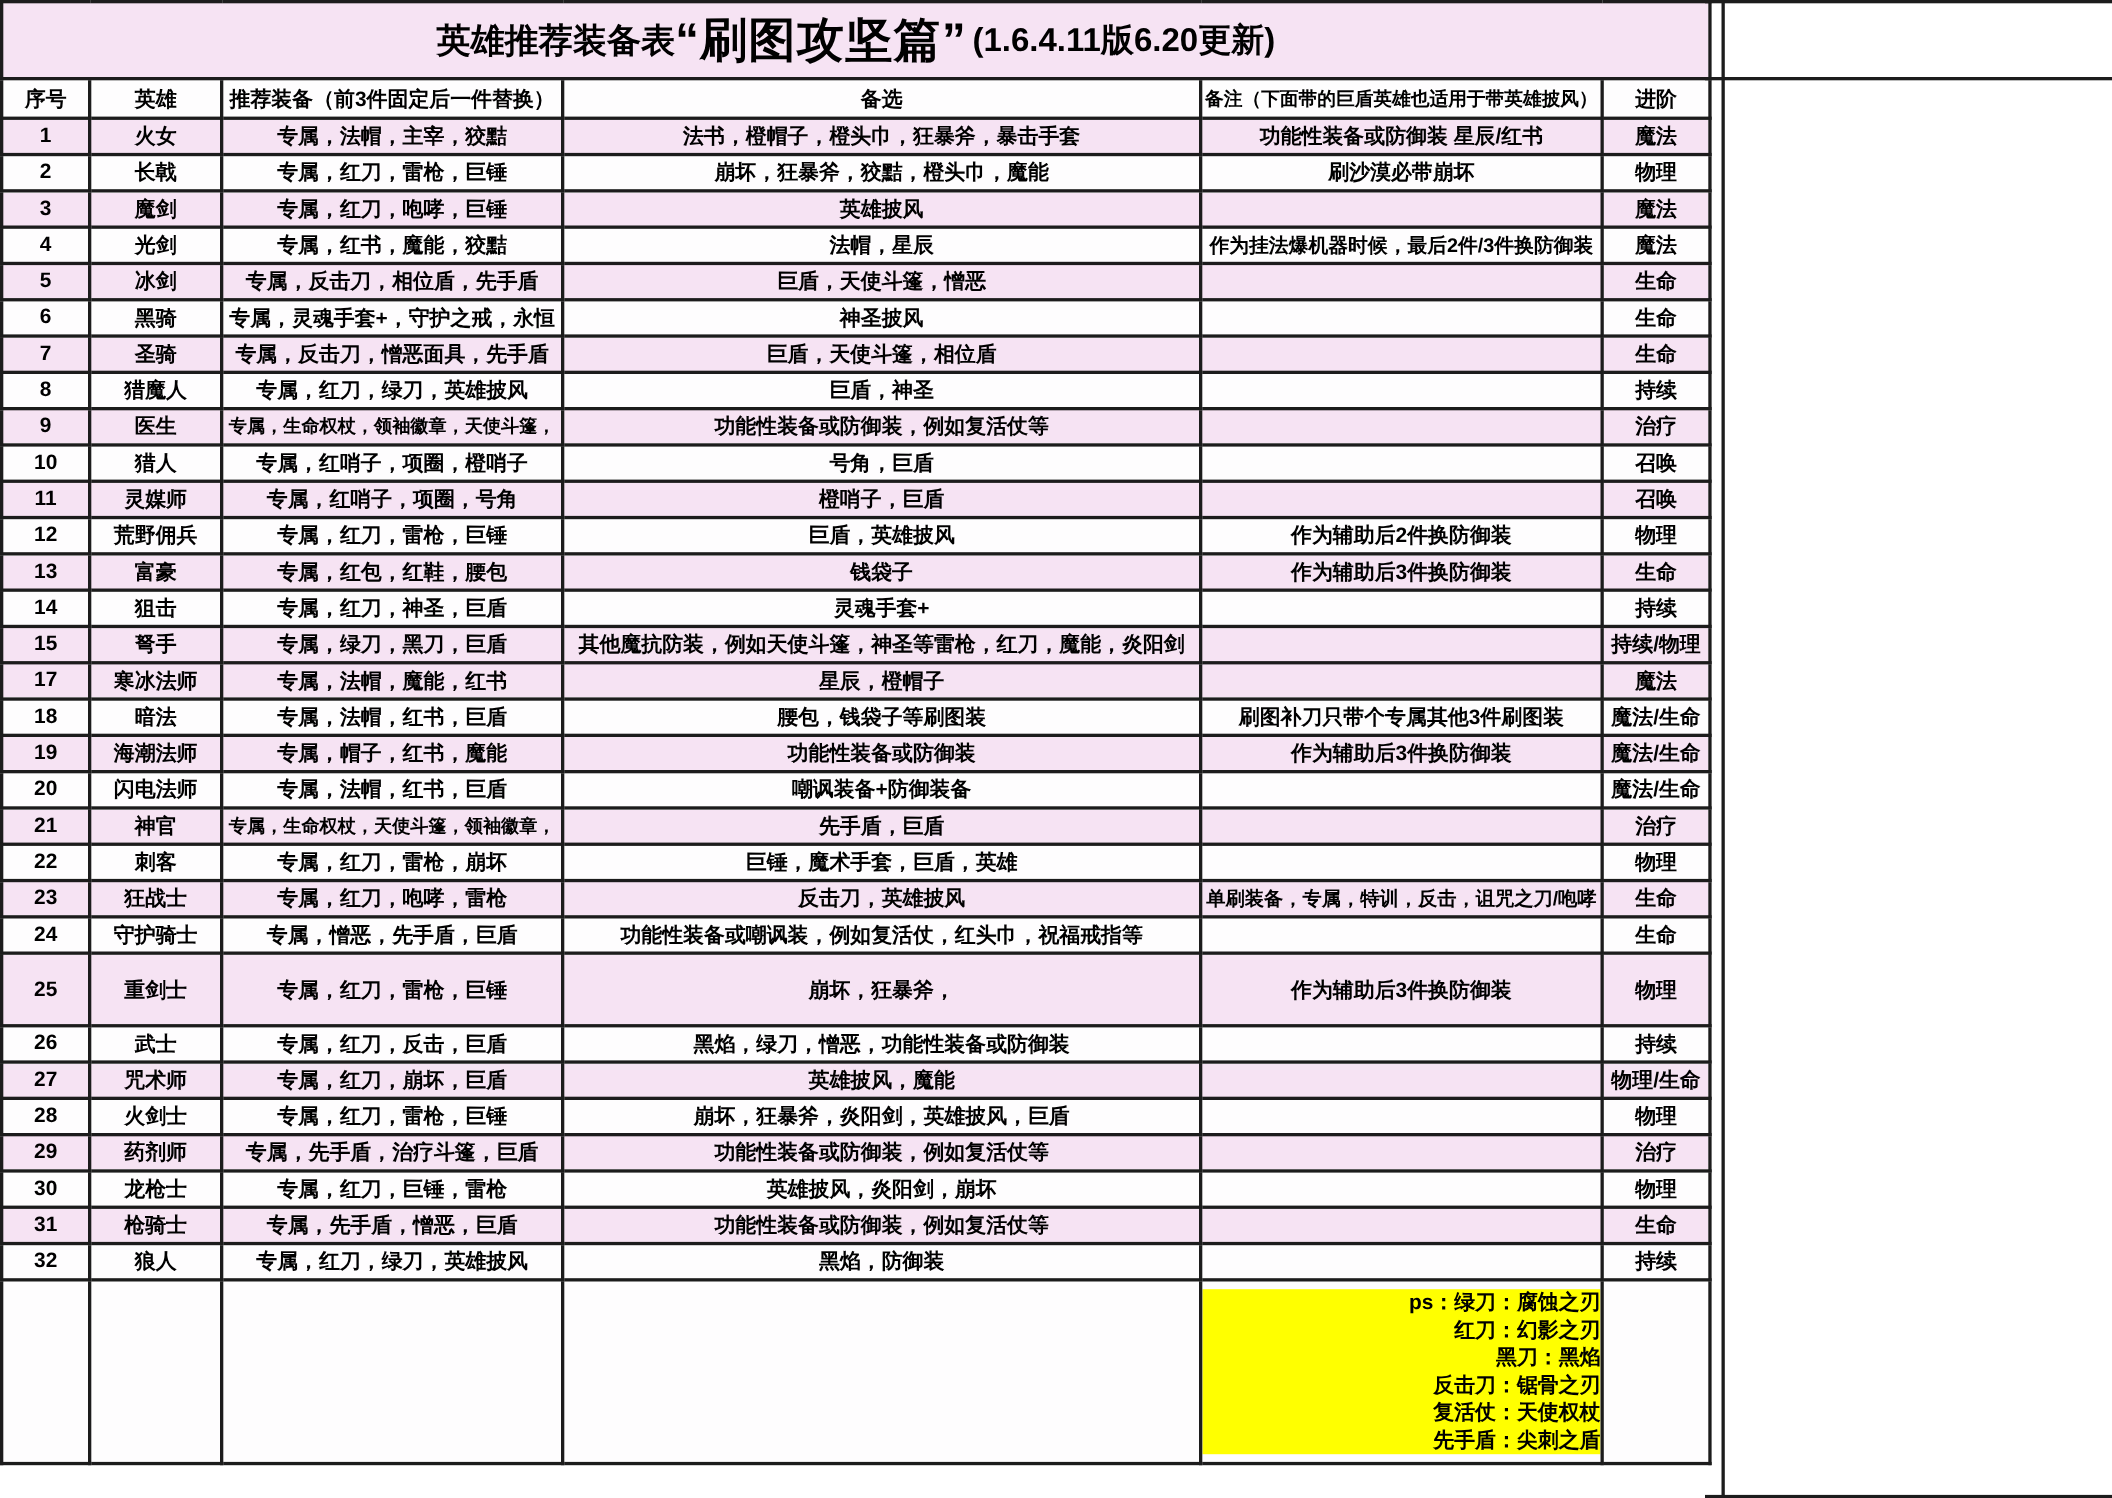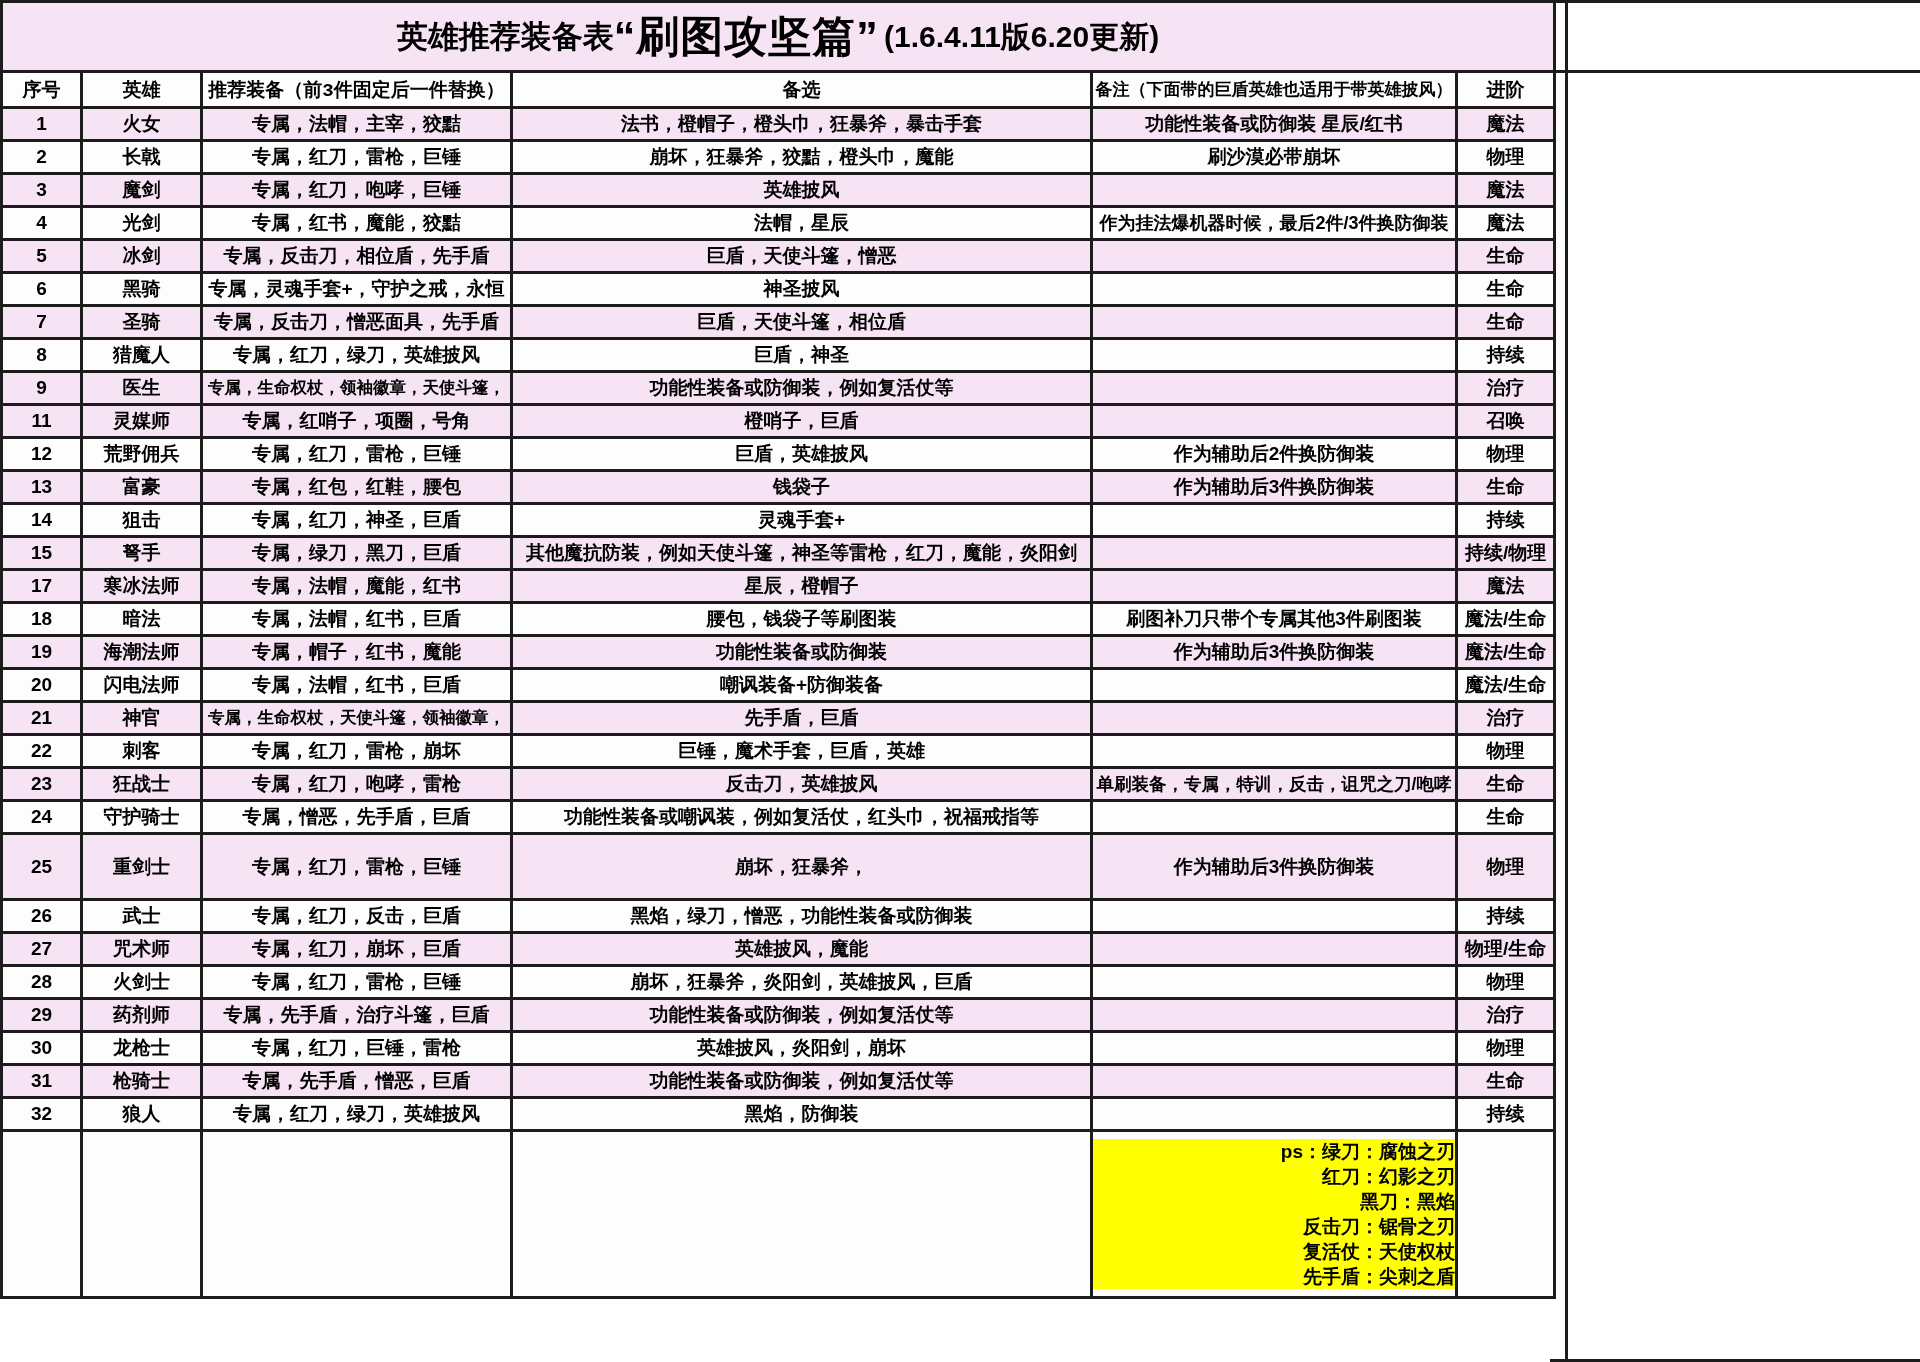--- a/index.html
+++ b/index.html
@@ -34,21 +34,21 @@
   tr.title-row { height:70px; }
   td.title-cell {
     background:var(--pink-row,#f6e3f3);
     font-weight:700;
   }
   .t1 { font-size:31px; vertical-align:middle; }
   .t2 { font-size:43px; vertical-align:middle; letter-spacing:1px; }
   .t3 { font-size:30px; vertical-align:middle; }
 
   tr.header-row { height:36px; }
-  tr.header-row td { font-weight:700;font-family:Liberation Mono, monospace; }
+  tr.header-row td { font-weight:700; }
 
   tbody.rows tr { height:33px; }
   tbody.rows tr.tall { height:66px; }
 
   tr.ps-row { height:167px; }
   td.ps-cell { padding:0; }
   .ps-box {
     width:100%; height:100%;
     background:var(--yellow,#ffff00);
     display:flex; flex-direction:column;
@@ -152,20 +152,28 @@
           <td>持续</td>
         </tr>
         <tr class="pink">
           <td>9</td>
           <td>医生</td>
           <td style="font-size: 16.5px;">专属，生命权杖，领袖徽章，天使斗篷，</td>
           <td>功能性装备或防御装，例如复活仗等</td>
           <td></td>
           <td>治疗</td>
         </tr>
+        <tr class="white">
+          <td>10</td>
+          <td>猎人</td>
+          <td>专属，红哨子，项圈，橙哨子</td>
+          <td>号角，巨盾</td>
+          <td></td>
+          <td>召唤</td>
+        </tr>
         <tr class="pink">
           <td>11</td>
           <td>灵媒师</td>
           <td>专属，红哨子，项圈，号角</td>
           <td>橙哨子，巨盾</td>
           <td></td>
           <td>召唤</td>
         </tr>
         <tr class="white">
           <td>12</td>

